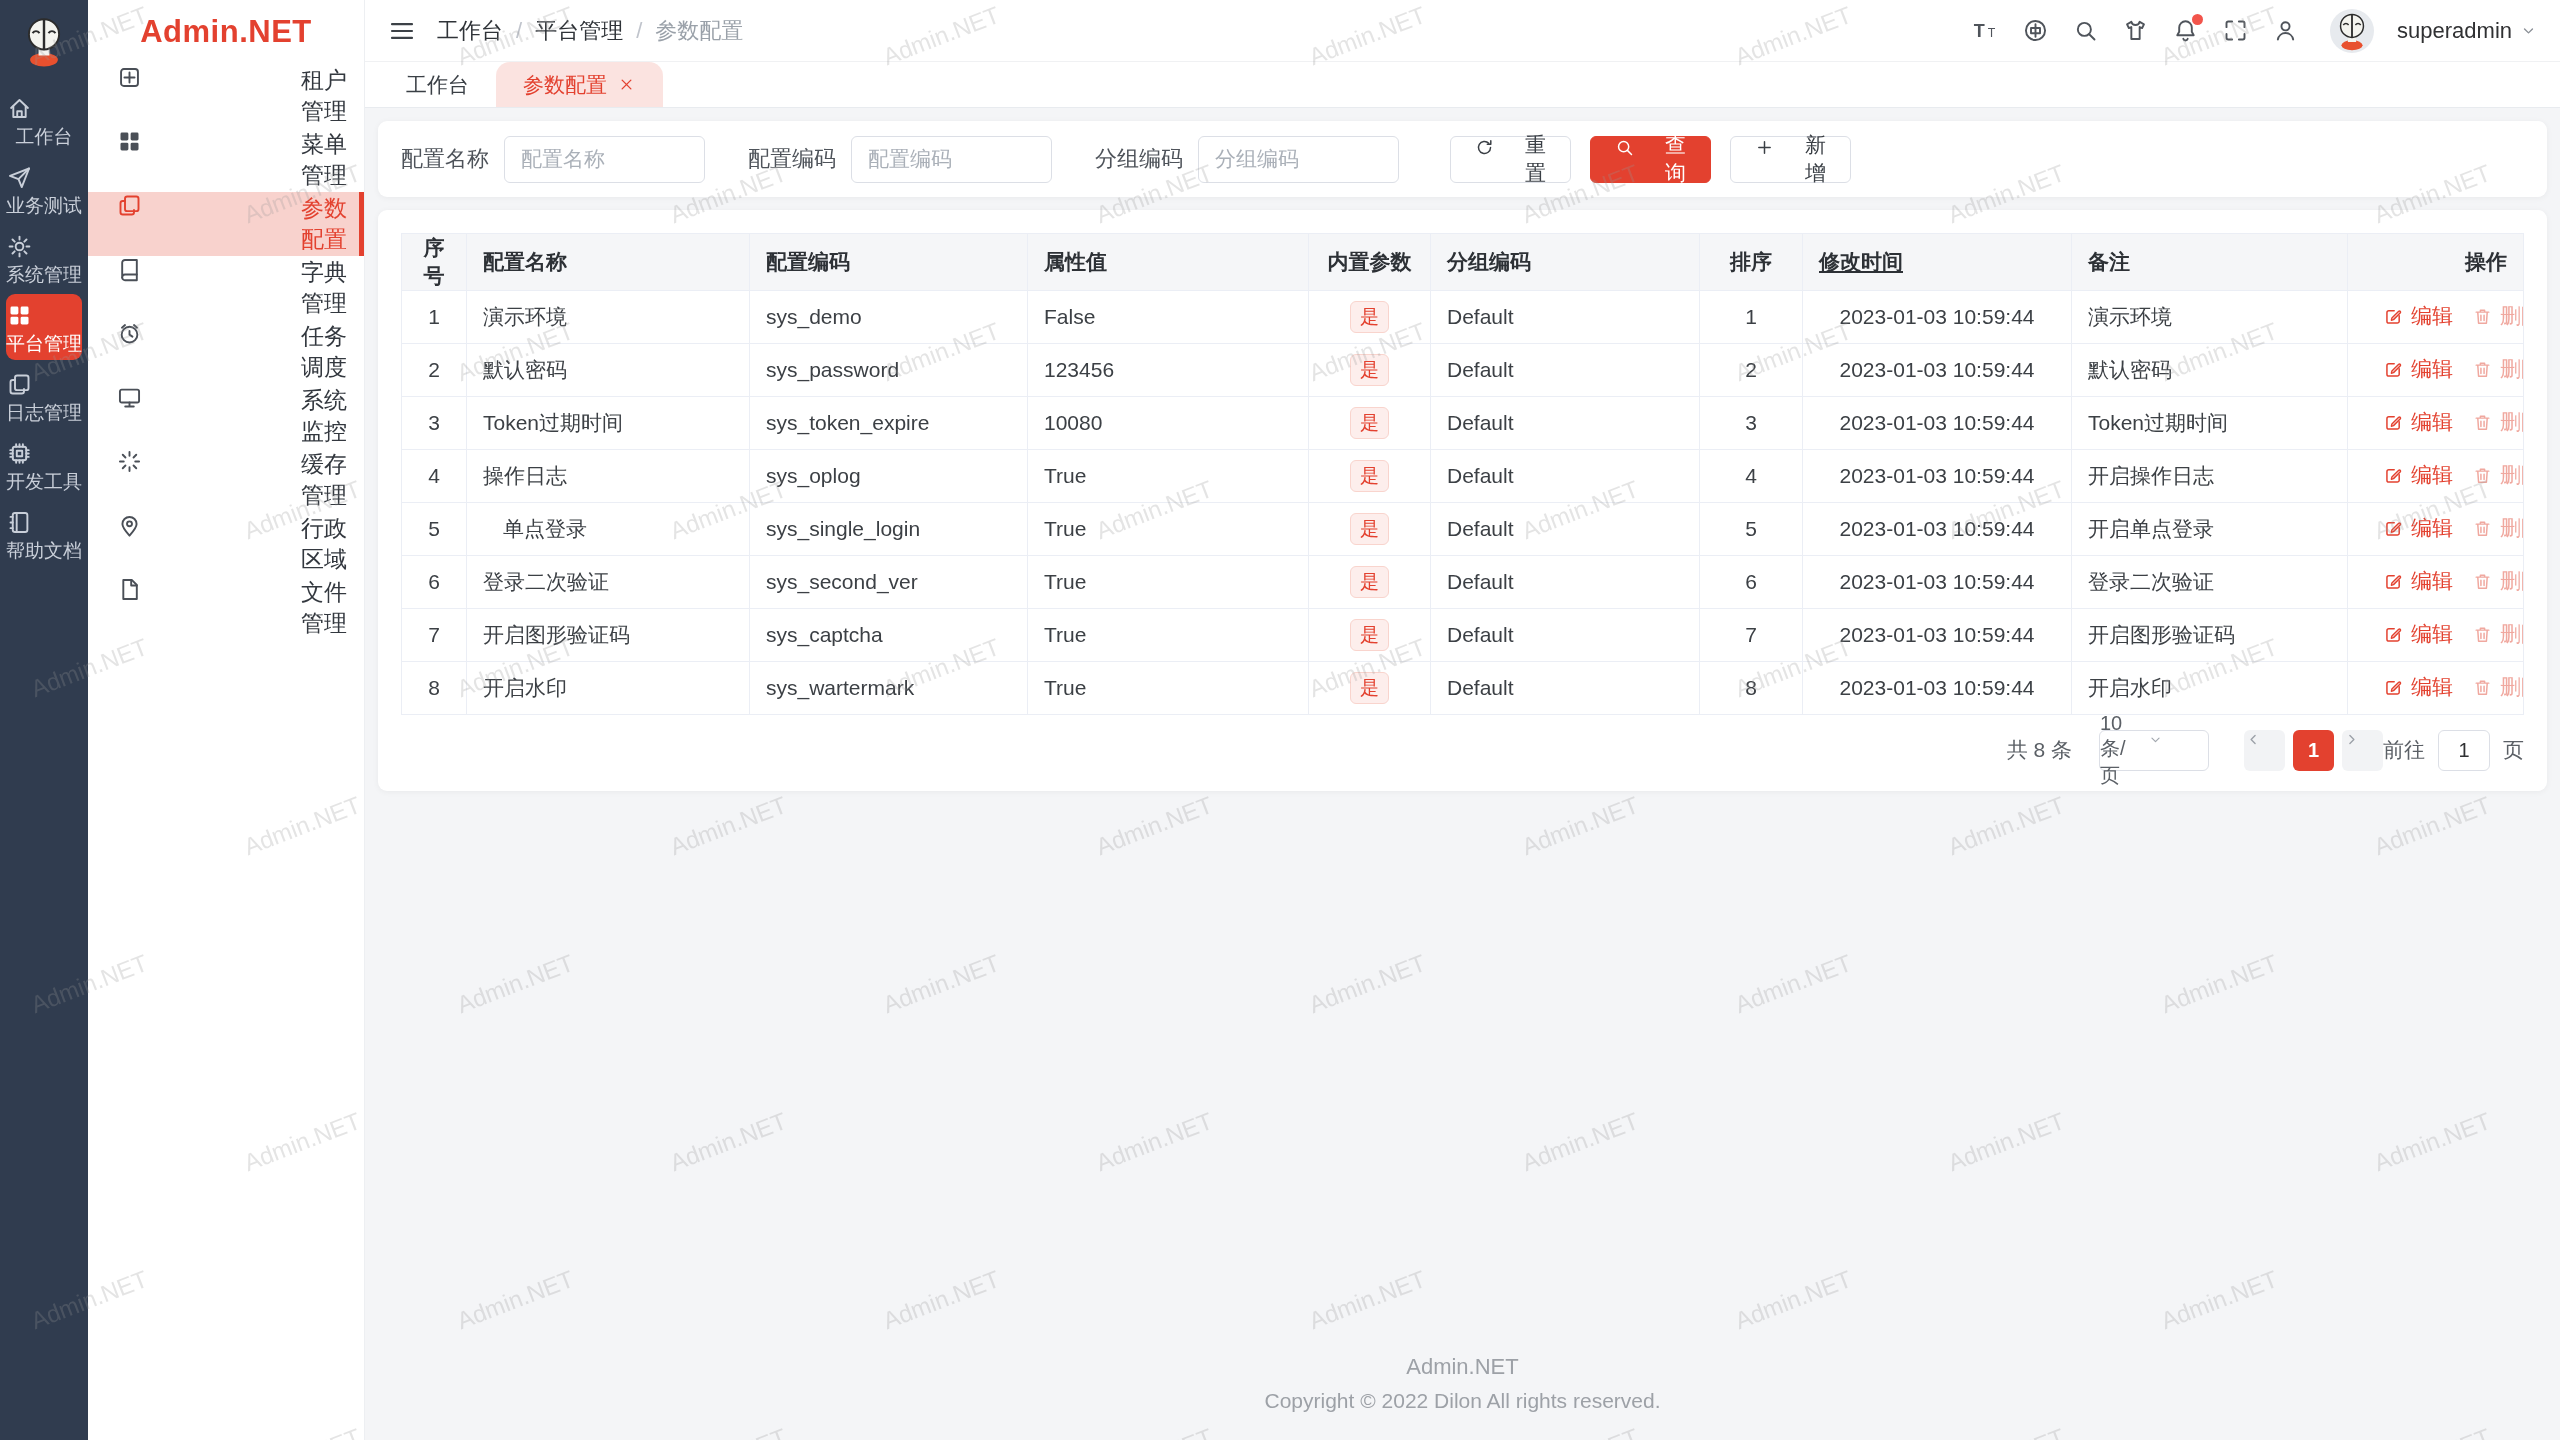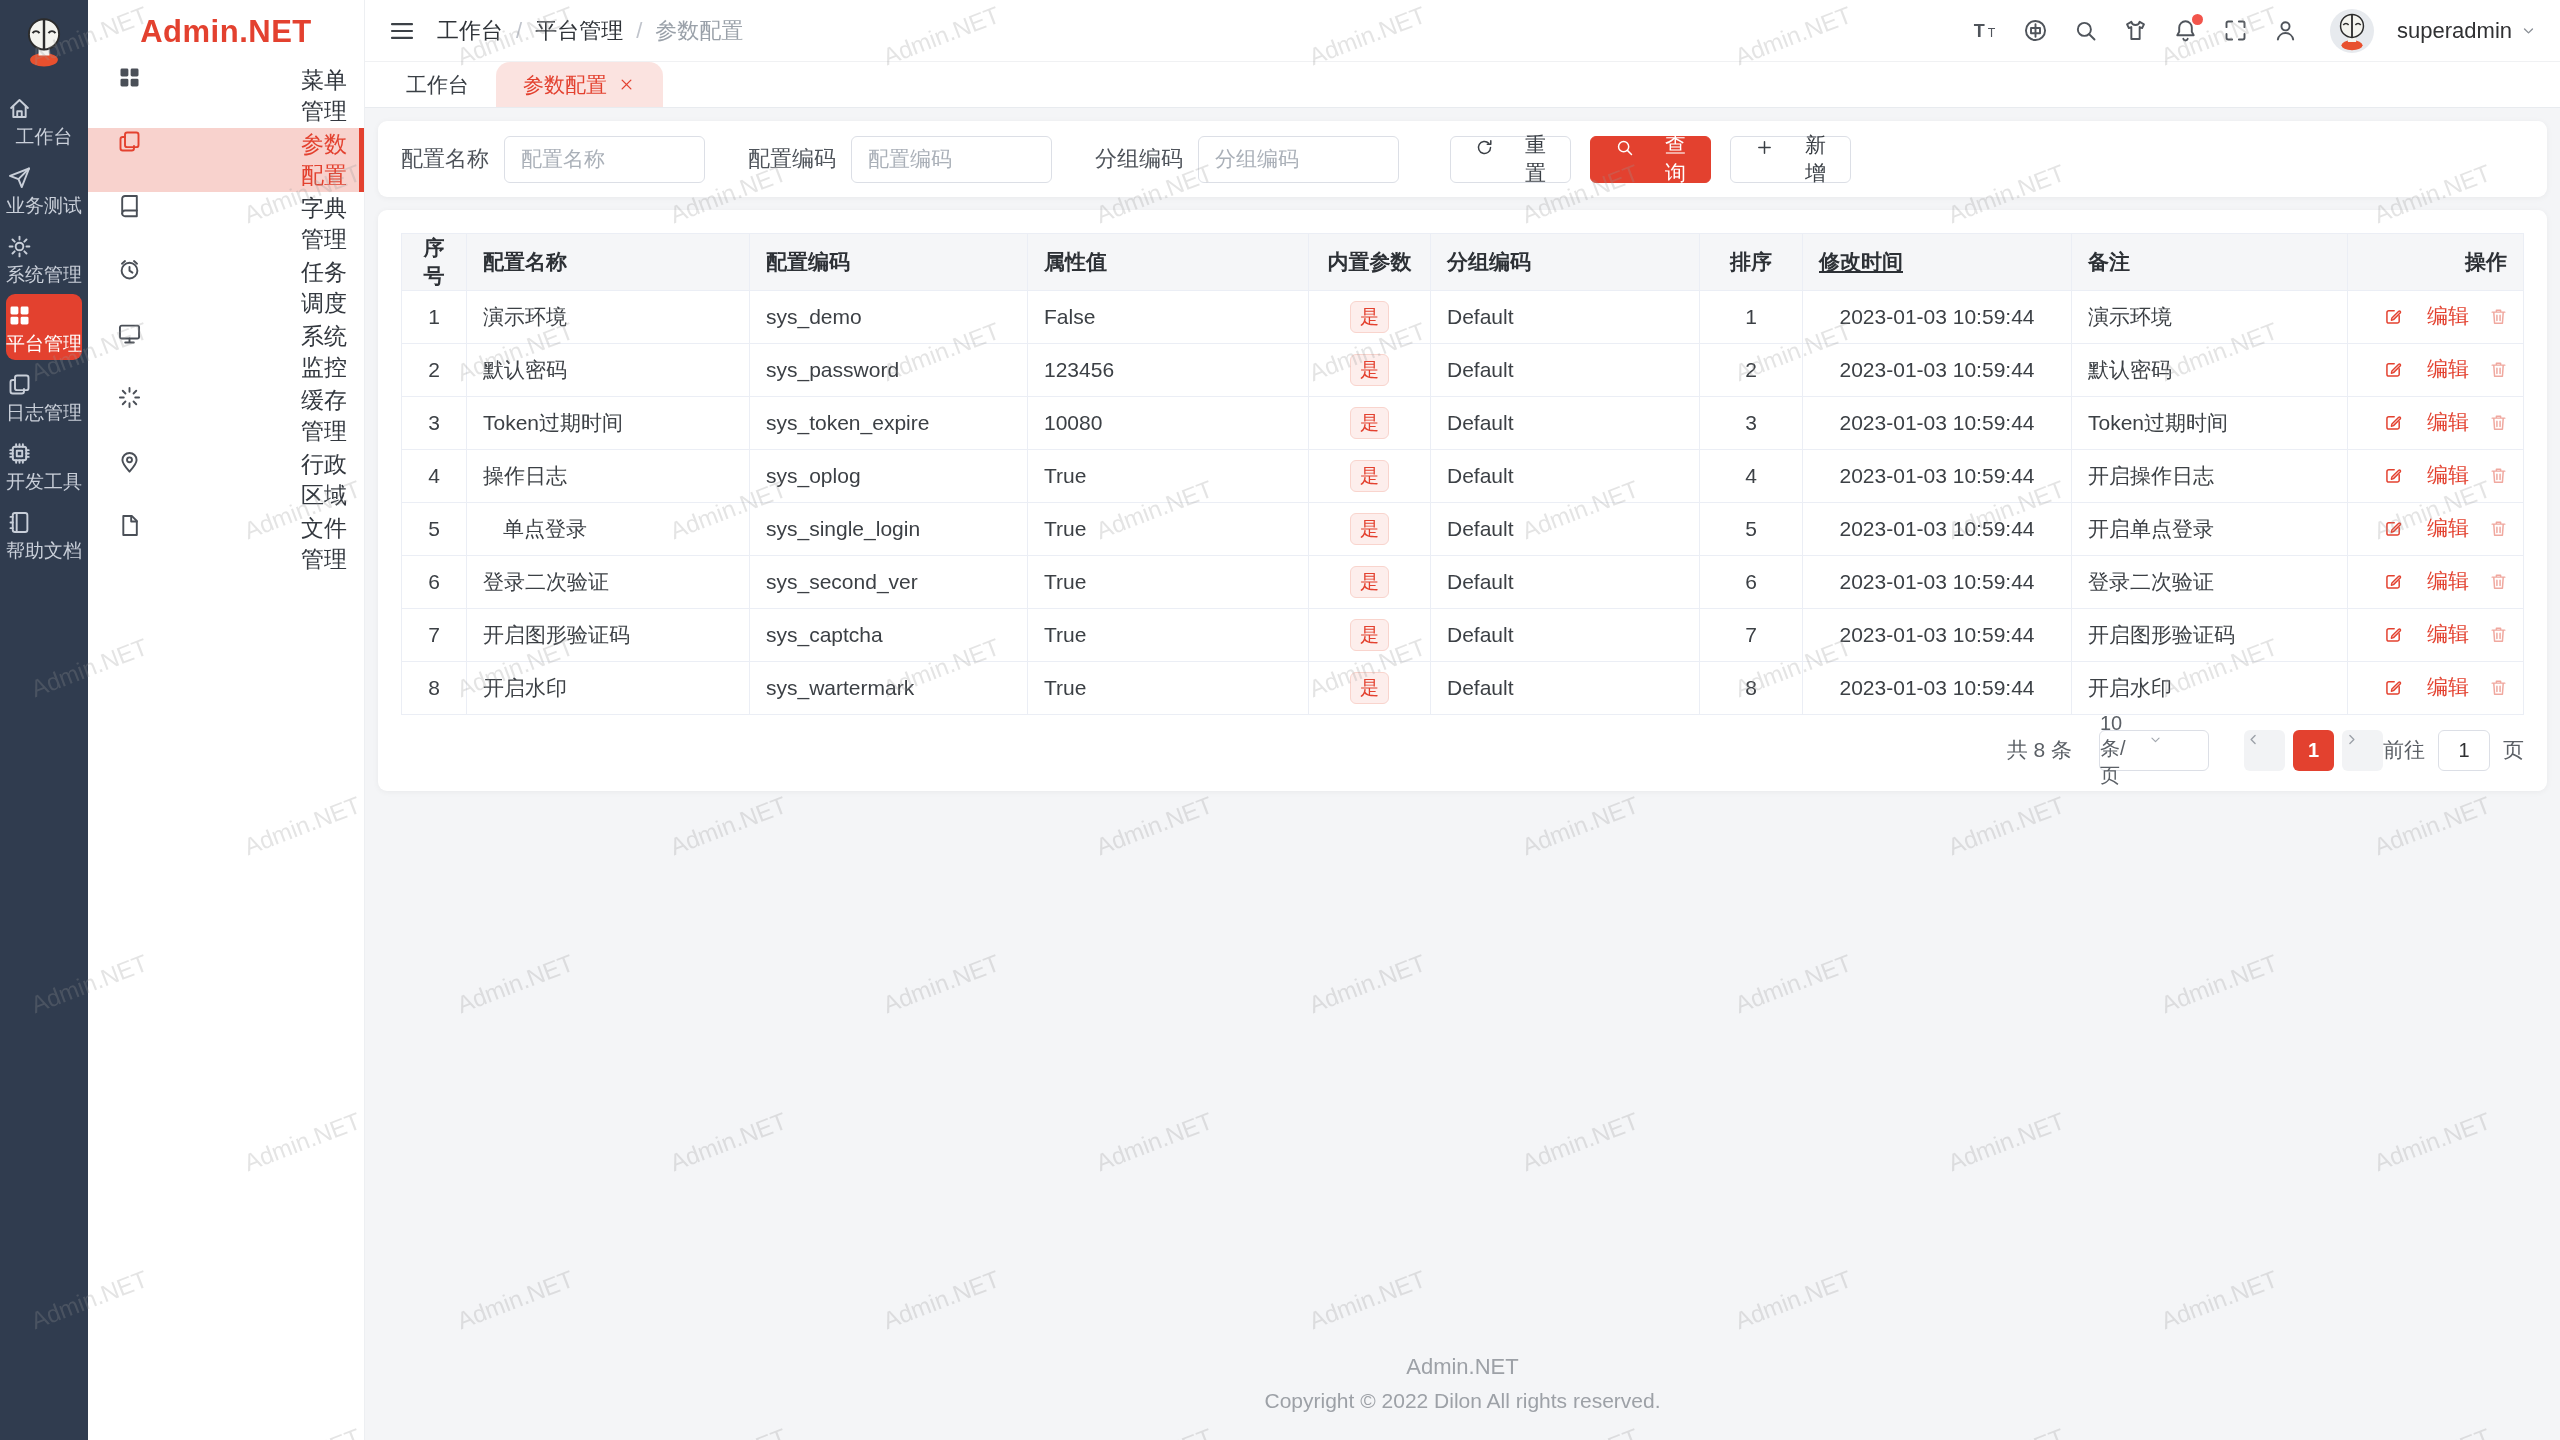--- a/index.html
+++ b/index.html
@@ -61,21 +61,21 @@
   .btn { height:47px; padding:0 23px; border-radius:6px; border:1px solid #dcdfe6; background:#fff; font-size:21px; color:#3a3f45; display:inline-flex; align-items:center; gap:10px; cursor:pointer; font-family:inherit; }
   .btn svg { width:21px; height:21px; }
   .btn.primary { background:#e3412f; border-color:#e3412f; color:#fff; }
 
   
   .table-card { padding:23px 23px 6px; }
   table { width:100%; border-collapse:collapse; table-layout:fixed; font-size:21px; }
   th { background:#f5f6f8; height:49px; font-weight:bold; color:#2d3136; border:1px solid #ebeef5; padding:0 16px; }
   td { height:53px; border:1px solid #ebeef5; padding:0 16px; color:#3c4045; overflow:hidden; white-space:nowrap; }
   .tag-yes { display:inline-block; padding:4px 9px; background:#fdeeec; border:1px solid #f9d4cd; border-radius:6px; color:#e3412f; font-size:19px; line-height:1.2; }
-  .act { display:inline-flex; align-items:center; gap:23px; color:#e3412f; cursor:pointer; margin-left:19px; }
+  .act { display:inline-flex; align-items:center; gap:7px; color:#e3412f; cursor:pointer; margin-left:19px; }
   .act svg { width:21px; height:21px; }
   .act.disabled { color:#f0a89f; }
 
   
   .pager { display:flex; align-items:center; justify-content:flex-end; height:70px; font-size:21px; color:#5b6066; }
   .pg-total { margin-right:27px; }
   .pg-select { width:110px; height:41px; border:1px solid #dcdfe6; border-radius:6px; display:flex; align-items:center; justify-content:center; gap:9px; font-size:20px; color:#5b6066; cursor:pointer; margin-right:27px; }
   .pg-select svg { width:17px; height:17px; color:#a2a7ae; }
   .pg-btn { width:41px; height:41px; border-radius:6px; background:#f2f3f5; color:#9ba0a7; display:inline-flex; align-items:center; justify-content:center; cursor:pointer; margin-left:8px; }
   .pg-btn svg { width:19px; height:19px; }
@@ -177,20 +177,29 @@
             </svg>
           </span>
           <span class="lbl">帮助文档</span>
         </div>
       </div>
   </nav>
 
   <nav class="sidebar">
     <div class="side-logo">Admin.NET</div>
     <div id="side-nav">
+        <div class="side-item">
+          <span style="width: 100%; height: 100%; display: inline-flex;">
+            <svg viewBox="0 0 24 24" fill="none" stroke="currentColor" stroke-width="1.7" stroke-linecap="round" stroke-linejoin="round">
+              <rect x="4.5" y="4.5" width="15" height="15" rx="2.5"></rect>
+              <path d="M12 7.5v9M7.5 12h9"></path>
+            </svg>
+          </span>
+          <span class="lbl">租户管理</span>
+        </div>
         <div class="side-item">
           <span style="width: 100%; height: 100%; display: inline-flex;">
             <svg viewBox="0 0 24 24" fill="none" stroke="currentColor" stroke-width="1.7" stroke-linecap="round" stroke-linejoin="round">
               <g fill="currentColor" stroke="none">
                 <rect x="4" y="4" width="7" height="7" rx="1.3"></rect>
                 <rect x="13" y="4" width="7" height="7" rx="1.3"></rect>
                 <rect x="4" y="13" width="7" height="7" rx="1.3"></rect>
                 <rect x="13" y="13" width="7" height="7" rx="1.3"></rect>
               </g>
             </svg>

